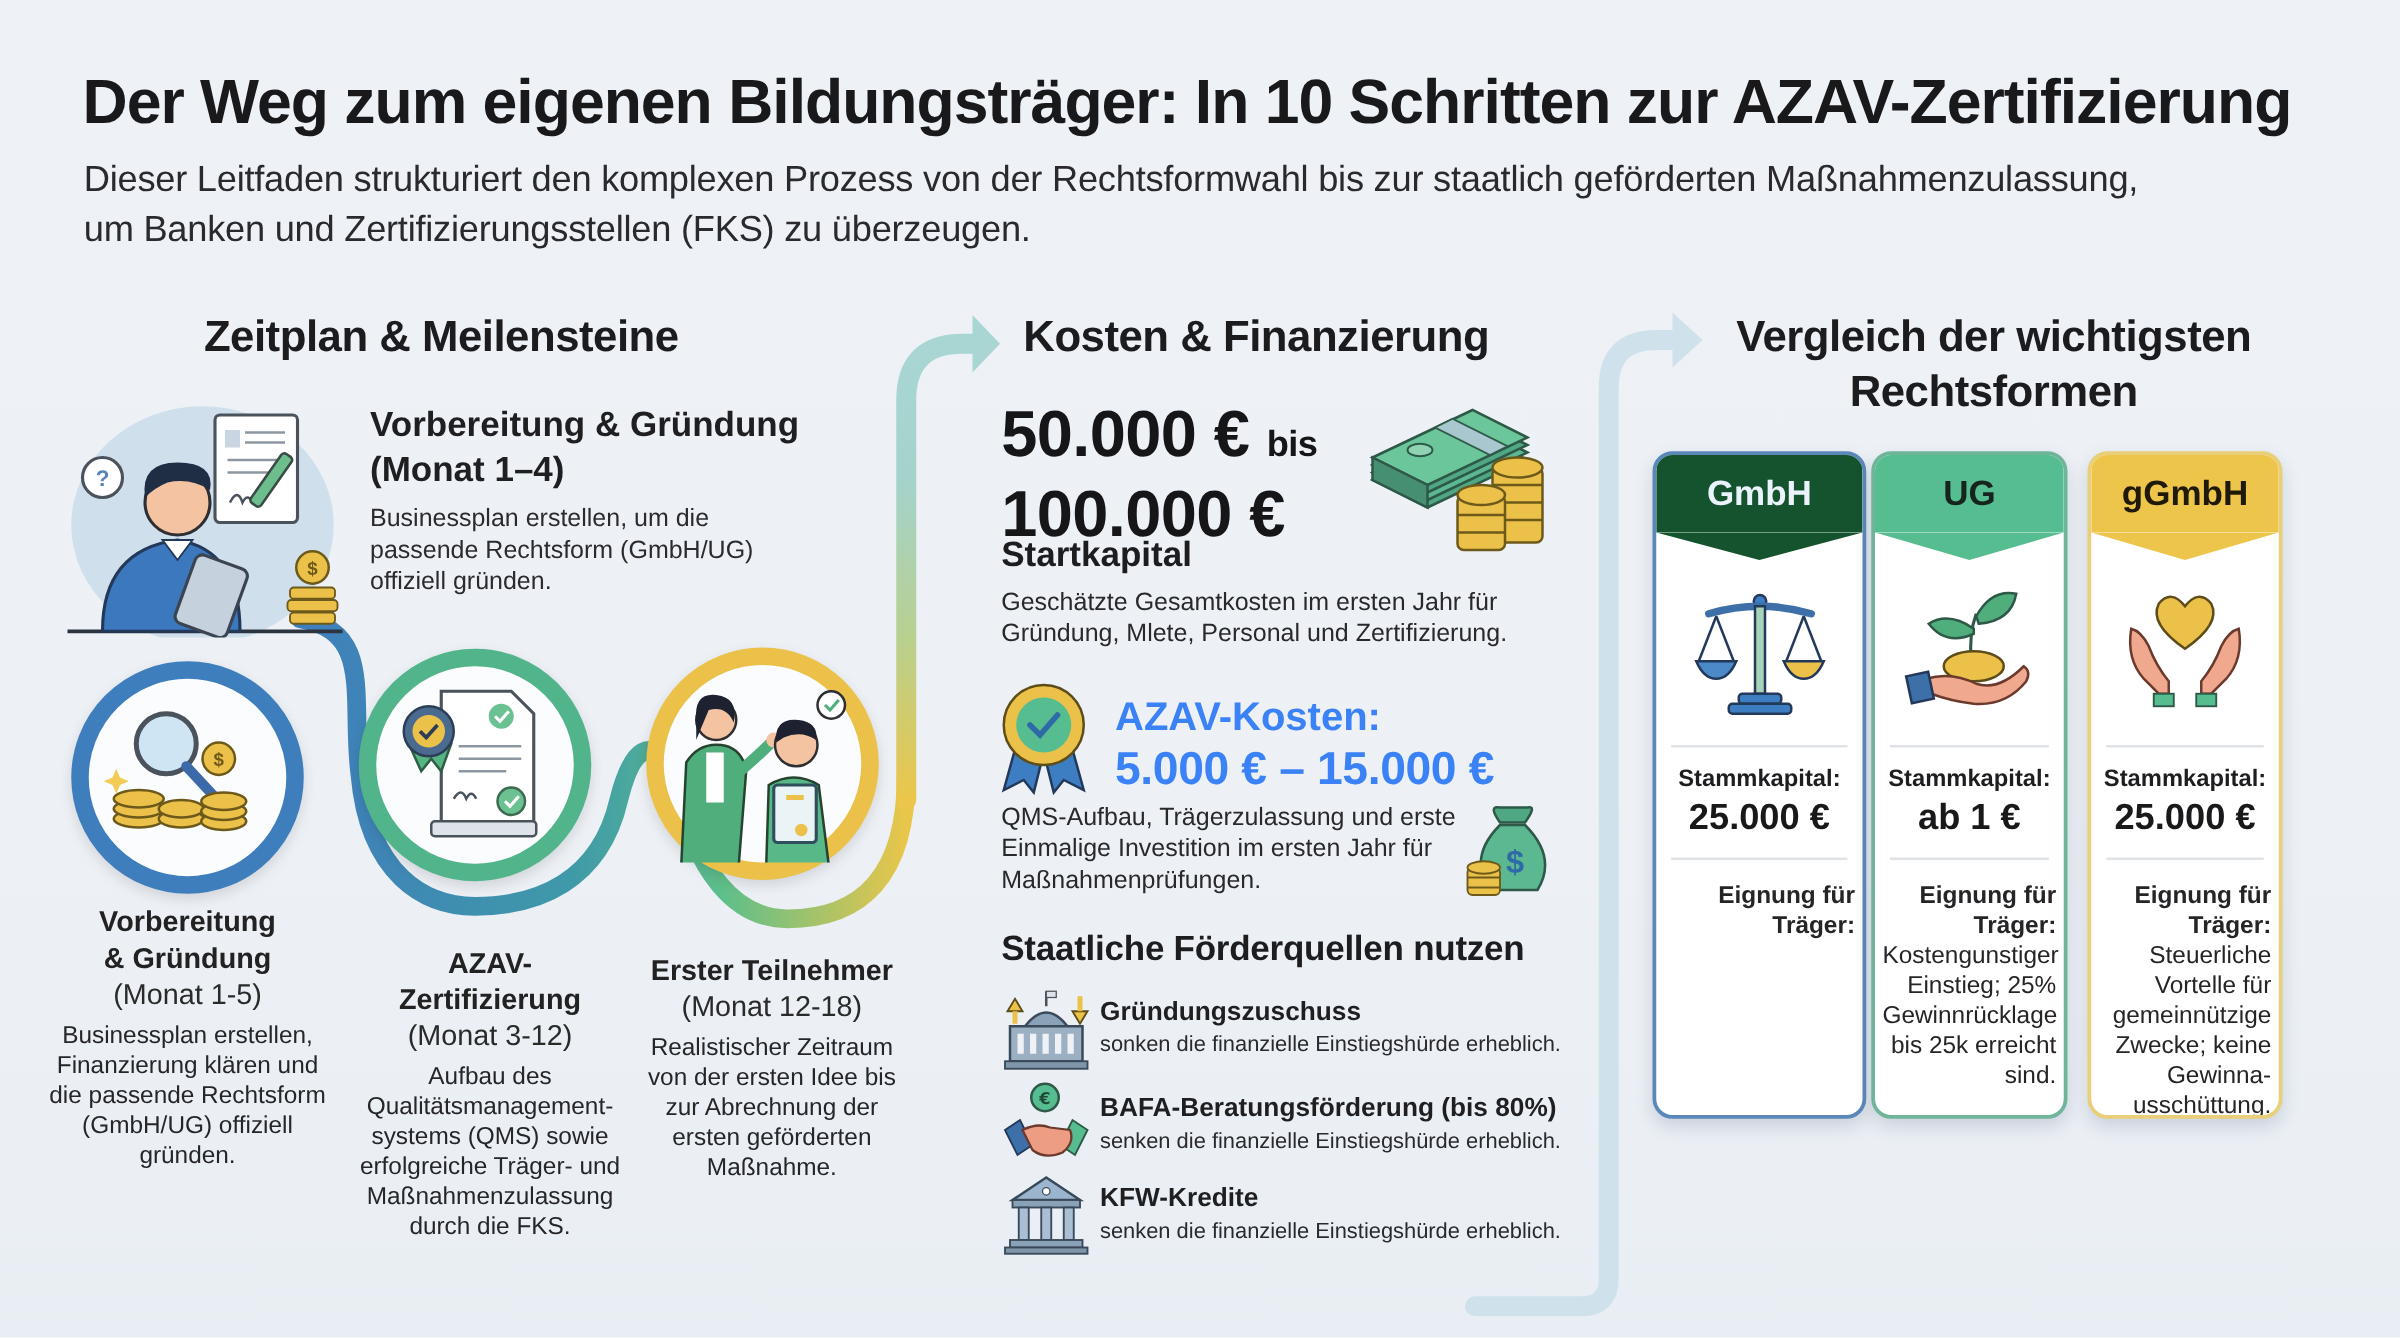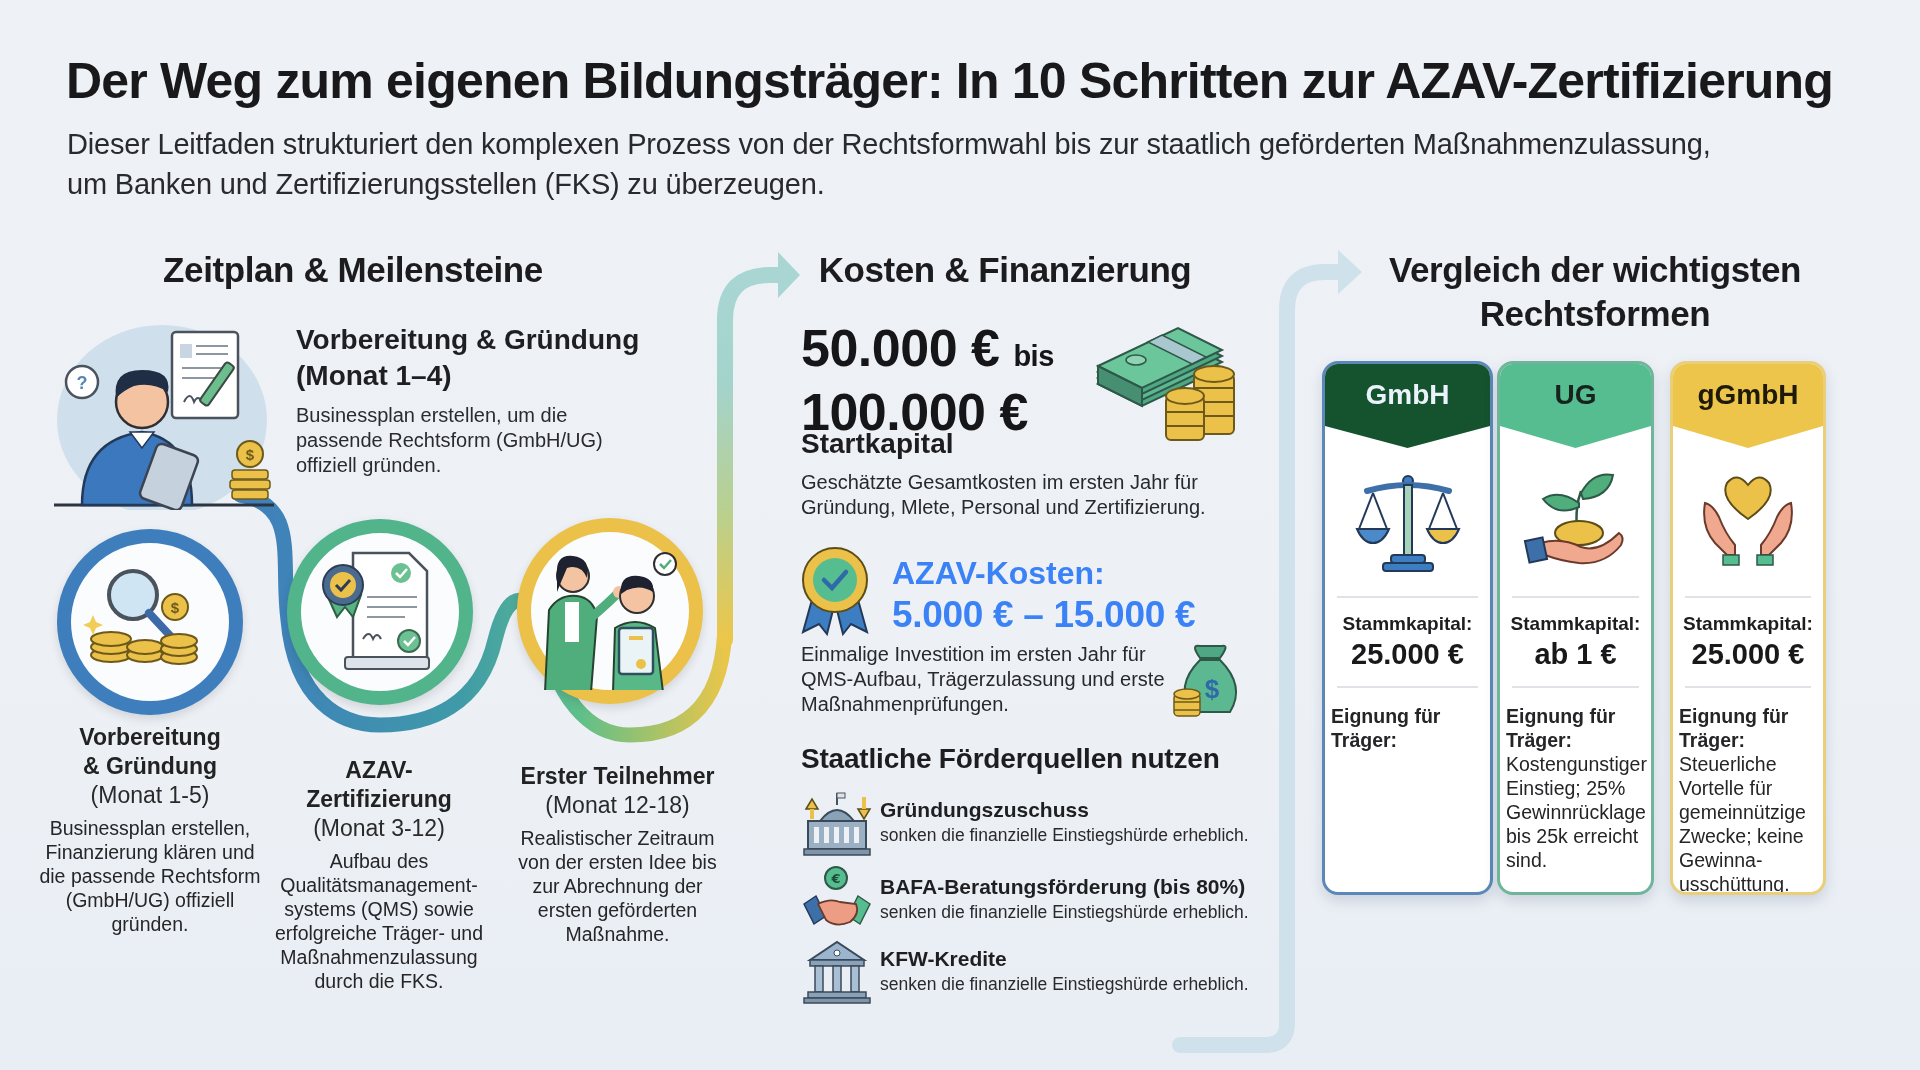--- a/index.html
+++ b/index.html
@@ -41,21 +41,21 @@
   
   .card { top: 361px; height: 534px; background: #fff; border-radius: 16px; border: 3px solid; box-shadow: 0 6px 14px rgba(60,80,110,0.18); overflow: hidden; }
   .card .hdr { height: 62px; position: relative; display: flex; justify-content: center; align-items: center; font-size: 28px; font-weight: 700; }
   .card .hdr::after { content: ""; position: absolute; left: 0; right: 0; top: 100%; height: 22px;
     clip-path: polygon(0 0, 100% 0, 100% 0, 50% 100%, 0 0); background: inherit; }
   .card .ico { height: 170px; display: flex; justify-content: center; align-items: center; padding-top: 22px; }
   .card .sep { height: 2px; background: #dfe3e8; margin: 0 12px; }
   .card .cap { text-align: center; padding: 14px 4px 14px; }
   .card .cap .l { font-size: 19px; font-weight: 700; line-height: 24px; color: #1e1e21; }
   .card .cap .v { font-size: 29px; font-weight: 700; line-height: 36px; color: #19191b; }
-  .card .suit { text-align: left; padding: 16px 6px 0; font-size: 19.5px; line-height: 24px; color: #252528; }
+  .card .suit { text-align: right; padding: 16px 6px 0; font-size: 19.5px; line-height: 24px; color: #252528; }
   .card .suit .l { font-weight: 700; }
 </style>
 </head>
 <body>
 
 <h1 class="abs title">Der Weg zum eigenen Bildungsträger: In 10 Schritten zur AZAV-Zertifizierung</h1>
 <div class="abs subtitle">
   <div>Dieser Leitfaden strukturiert den komplexen Prozess von der Rechtsformwahl bis zur staatlich geförderten Maßnahmenzulassung,</div>
   <div>um Banken und Zertifizierungsstellen (FKS) zu überzeugen.</div>
 </div>
@@ -182,21 +182,21 @@
   </svg>
 </div>
 
 <div class="abs ms-label" style="left:30px;top:723px;width:240px">
   <div class="t">Vorbereitung</div>
   <div class="t">&amp; Gründung</div>
   <div class="m">(Monat 1-5)</div>
   <div class="d" style="padding:0 6px">Businessplan erstellen, Finanzierung klären und die passende Rechtsform (GmbH/UG) offiziell gründen.</div>
 </div>
 
-<div class="abs ms-label" style="left:263px;top:756px;width:232px">
+<div class="abs ms-label" style="left:276px;top:756px;width:232px">
   <div class="t">AZAV-</div>
   <div class="t">Zertifizierung</div>
   <div class="m">(Monat 3-12)</div>
   <div class="d" style="padding:0 10px">Aufbau des Qualitätsmanagement-systems (QMS) sowie erfolgreiche Träger- und Maßnahmenzulassung durch die FKS.</div>
 </div>
 
 <div class="abs ms-label" style="left:505px;top:762px;width:225px">
   <div class="t">Erster Teilnehmer</div>
   <div class="m">(Monat 12-18)</div>
   <div class="d" style="padding:0 8px">Realistischer Zeitraum von der ersten Idee bis zur Abrechnung der ersten geförderten Maßnahme.</div>
@@ -243,22 +243,22 @@
   <circle cx="38" cy="36" r="32" fill="#ecc14a" stroke="#5d4d18" stroke-width="2"></circle>
   <circle cx="38" cy="36" r="22" fill="#55bd8f"></circle>
   <path d="M 27 36 l 8 8 l 14 -16" fill="none" stroke="#2f6aa8" stroke-width="4.5" stroke-linecap="round"></path>
 </svg>
 
 <div class="abs azav-h">
   <div>AZAV-Kosten:</div>
   <div class="azav-v">5.000 € – 15.000 €</div>
 </div>
 <div class="abs cost-desc" style="left:801px;top:642px">
+  <div>QMS-Aufbau, Trägerzulassung und erste</div>
   <div>Einmalige Investition im ersten Jahr für</div>
-  <div>QMS-Aufbau, Trägerzulassung und erste</div>
   <div>Maßnahmenprüfungen.</div>
 </div>
 
 <svg class="abs" style="left:1170px;top:640px" width="78" height="80" viewBox="0 0 78 80">
   <path d="M 30 18 Q 20 4 30 6 L 52 6 Q 60 4 50 18 Z" fill="#4fa883" stroke="#2e5848" stroke-width="2"></path>
   <path d="M 30 20 Q 4 46 22 72 L 60 72 Q 76 46 50 20 Z" fill="#5cb890" stroke="#2e5848" stroke-width="2"></path>
   <text x="42" y="58" font-size="26" font-weight="700" text-anchor="middle" fill="#2f6aa8" font-family="Liberation Sans, sans-serif">$</text>
   <g stroke="#6d5a1a" stroke-width="1.5" fill="#ecc14a">
     <rect x="4" y="54" width="26" height="22" rx="4"></rect>
     <ellipse cx="17" cy="54" rx="13" ry="5"></ellipse>

